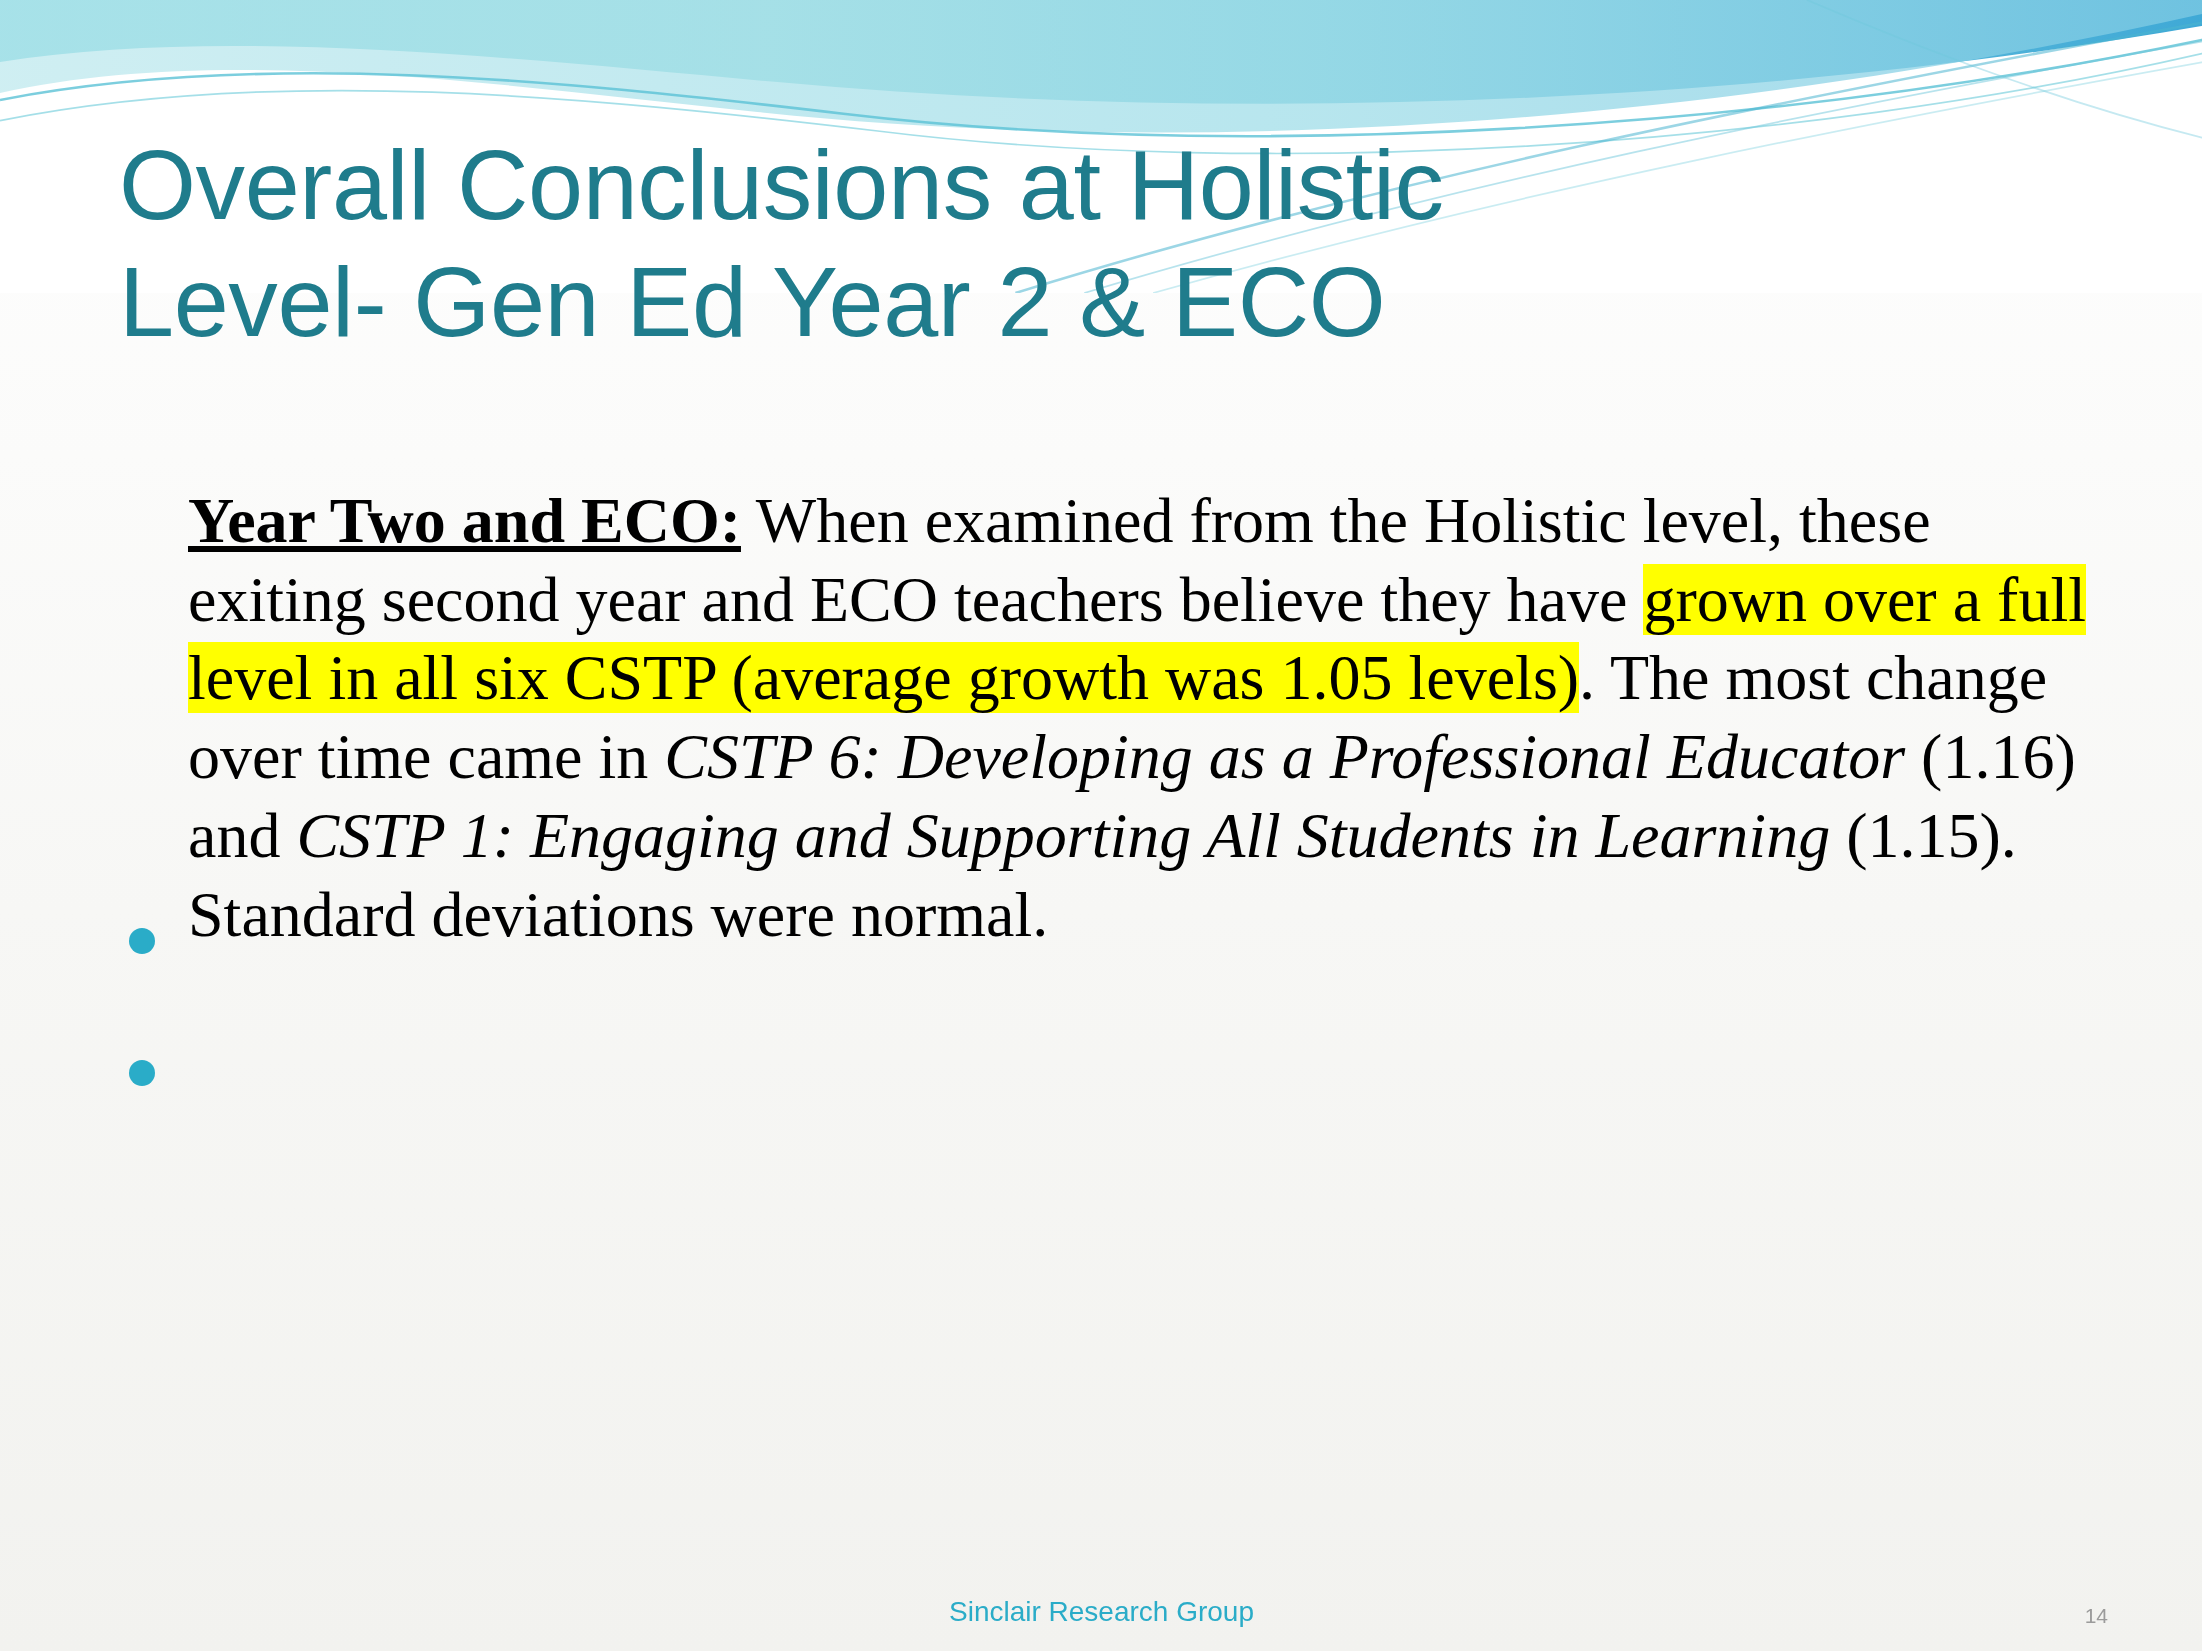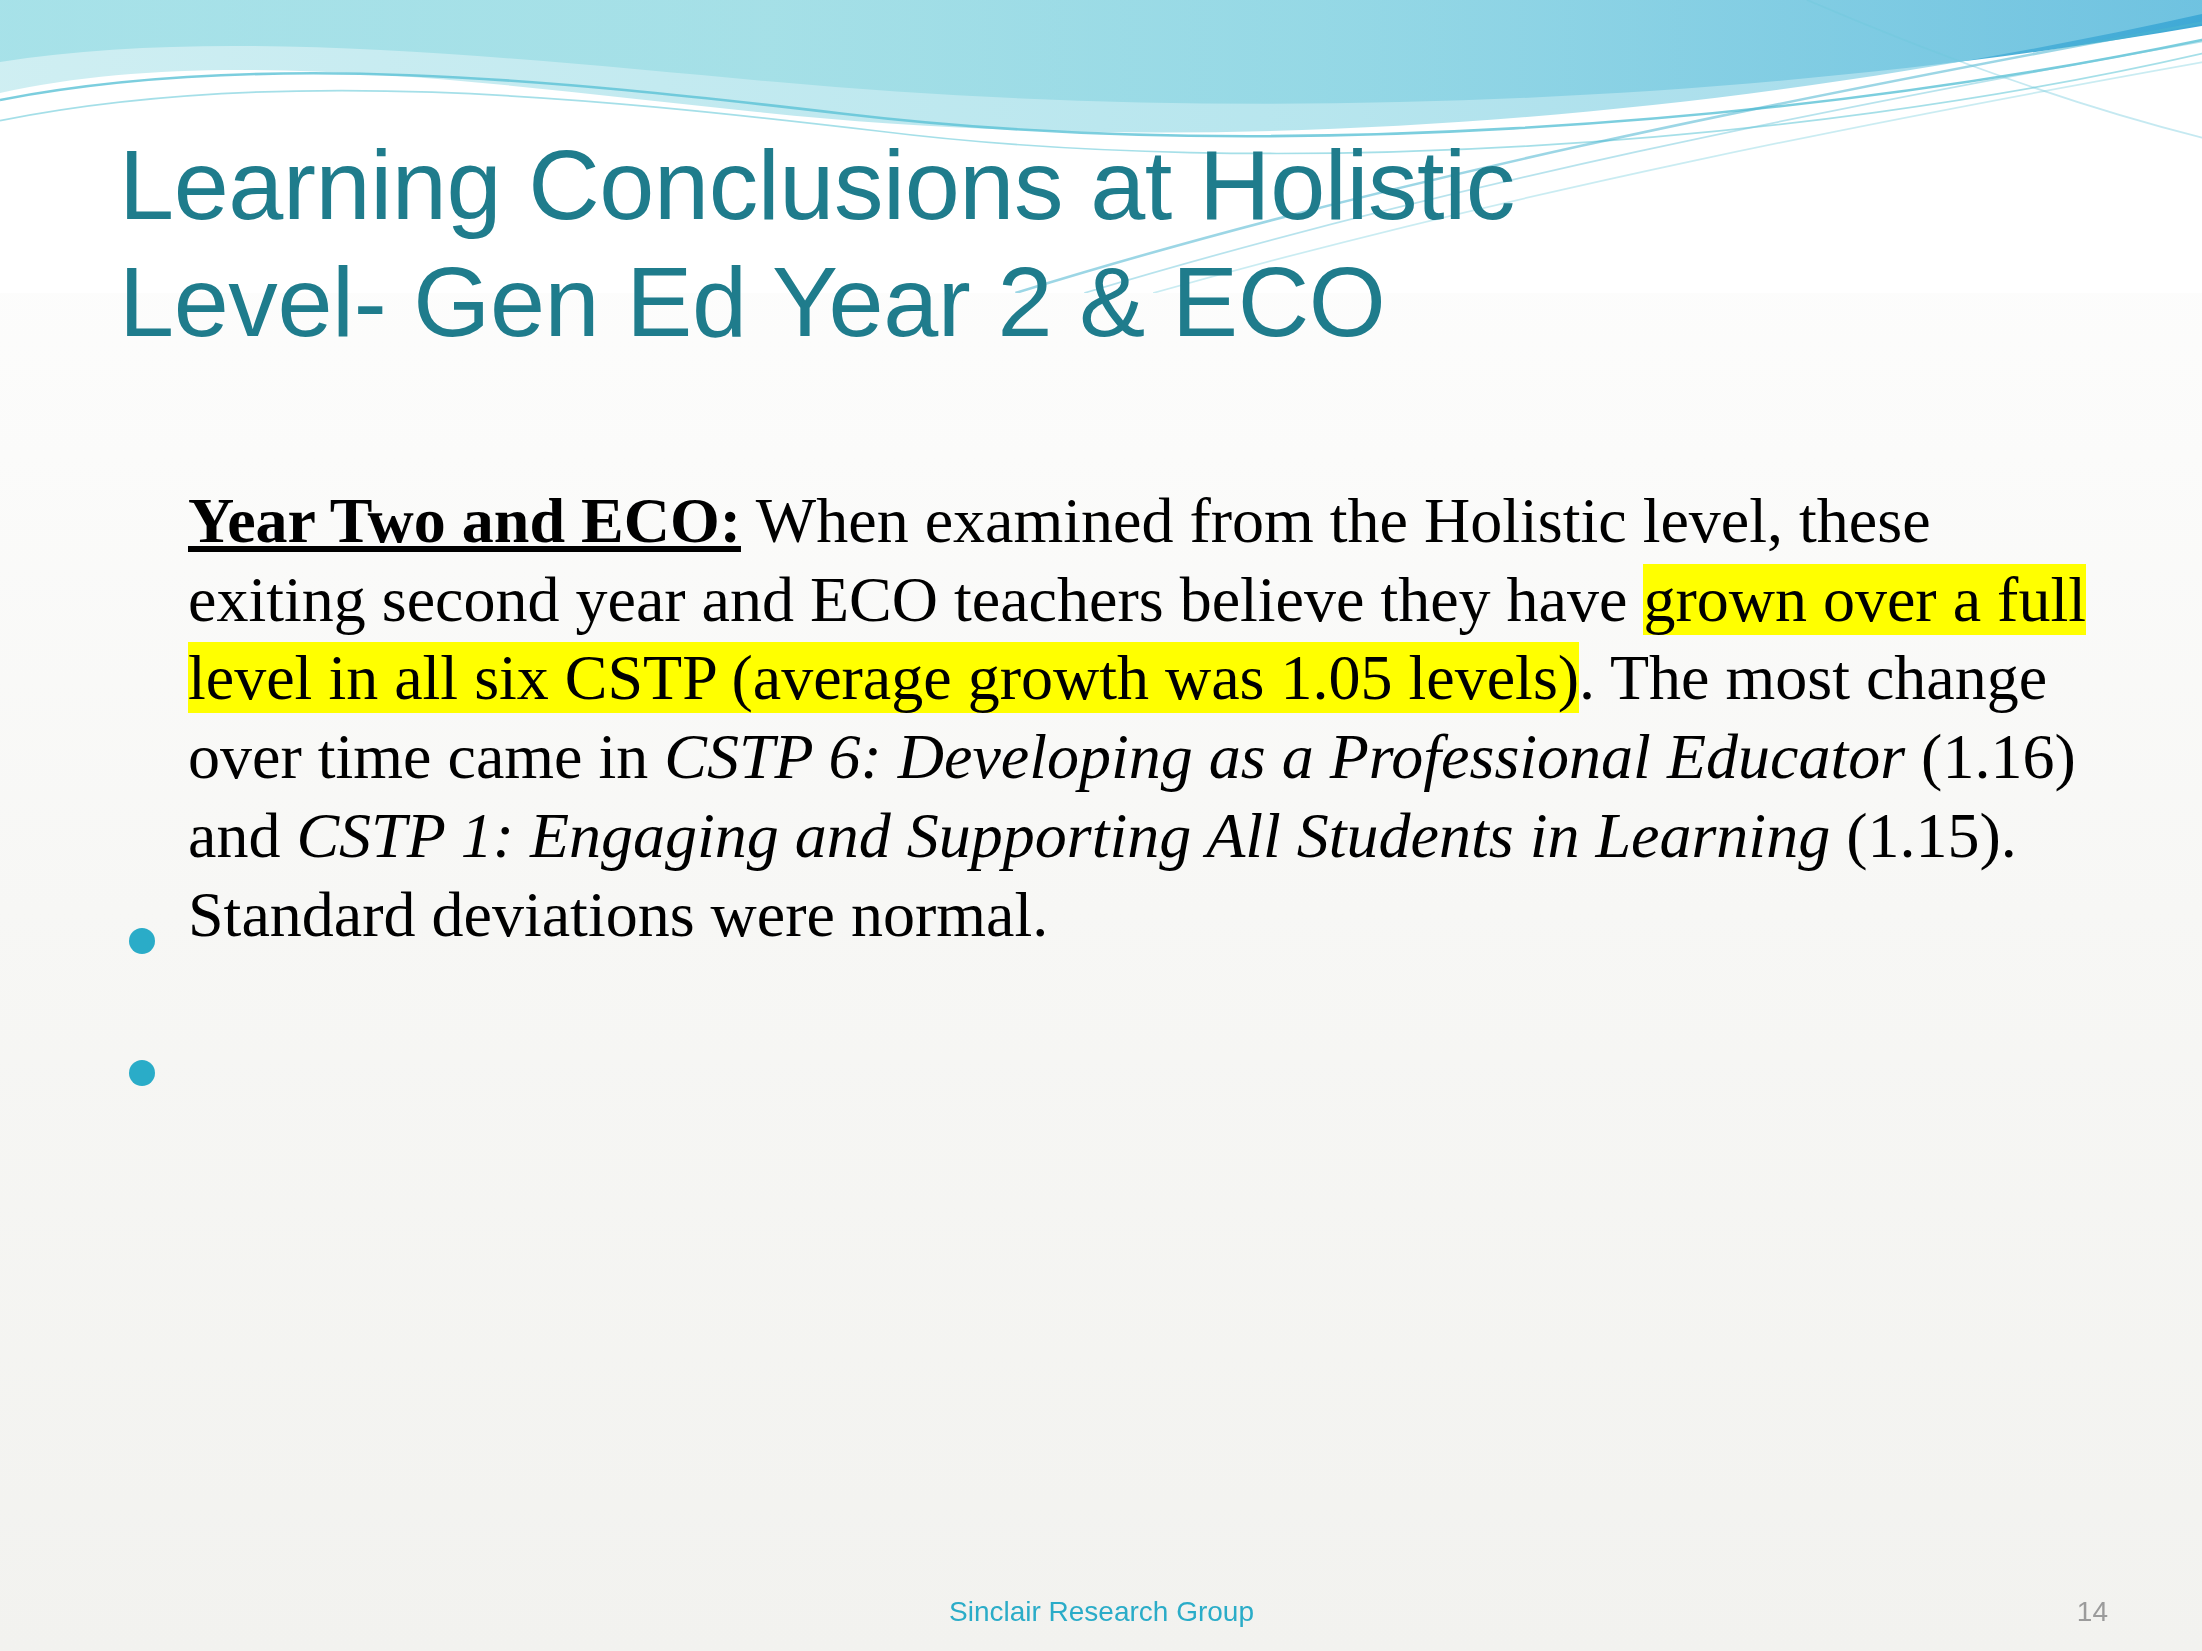--- a/index.html
+++ b/index.html
@@ -86,21 +86,21 @@
     text-align: center;
     color: #2AACC8;
     font-size: 28px;
     font-family: "Liberation Sans", sans-serif;
   }
   .footer-page {
     position: absolute;
     right: 95px;
     bottom: 24px;
     color: #9b9b9b;
-    font-size: 28px;
+    font-size: 21px;
     font-family: "Liberation Sans", sans-serif;
   }
 </style>
 </head>
 <body>
 
 <div class="slide">
 
   <div class="deco">
     <svg width="2203" height="293" viewBox="0 0 2560 340" preserveAspectRatio="none">
@@ -123,21 +123,21 @@
       <path d="M0,116 C300,58 640,92 980,132 C1450,188 2060,150 2560,46" fill="none" stroke="#5BC2D6" stroke-width="3" opacity="0.8"></path>
       <path d="M0,140 C320,76 680,112 1020,152 C1470,208 2080,172 2560,62" fill="none" stroke="#7FD2DE" stroke-width="2" opacity="0.7"></path>
       <path d="M1180,340 C1600,210 2050,120 2560,26" fill="none" stroke="#4AB4D0" stroke-width="3" opacity="0.55"></path>
       <path d="M1260,340 C1680,214 2120,126 2560,48" fill="none" stroke="#6FC8DC" stroke-width="2" opacity="0.5"></path>
       <path d="M1340,340 C1760,222 2180,140 2560,72" fill="none" stroke="#8AD4E2" stroke-width="2" opacity="0.45"></path>
       <path d="M2100,0 C2240,60 2400,120 2560,160" fill="none" stroke="#6FC8DC" stroke-width="2" opacity="0.4"></path>
     </svg>
   </div>
 
   <div class="title">
-    <div>Learning Conclusions at Holistic</div>
+    <div>Overall Conclusions at Holistic</div>
     <div>Level- Gen Ed Year 2 &amp; ECO</div>
   </div>
 
   <div class="body-area">
 
     <div class="bullet-row">
       <span class="bullet-dot"></span>
       <div class="bullet-text"><span class="lead">Year Two and ECO:</span><span> When examined from the Holistic level, these exiting second year and ECO teachers believe they have </span><span class="hl">grown over a full level in all six CSTP (average growth was 1.05 levels)</span><span>.  The most change over time came in </span><span class="ital">CSTP 6: Developing as a Professional Educator</span><span> (1.16) and </span><span class="ital">CSTP 1: Engaging and Supporting All Students in Learning</span><span> (1.15).  Standard deviations were normal.</span></div>
     </div>
 

